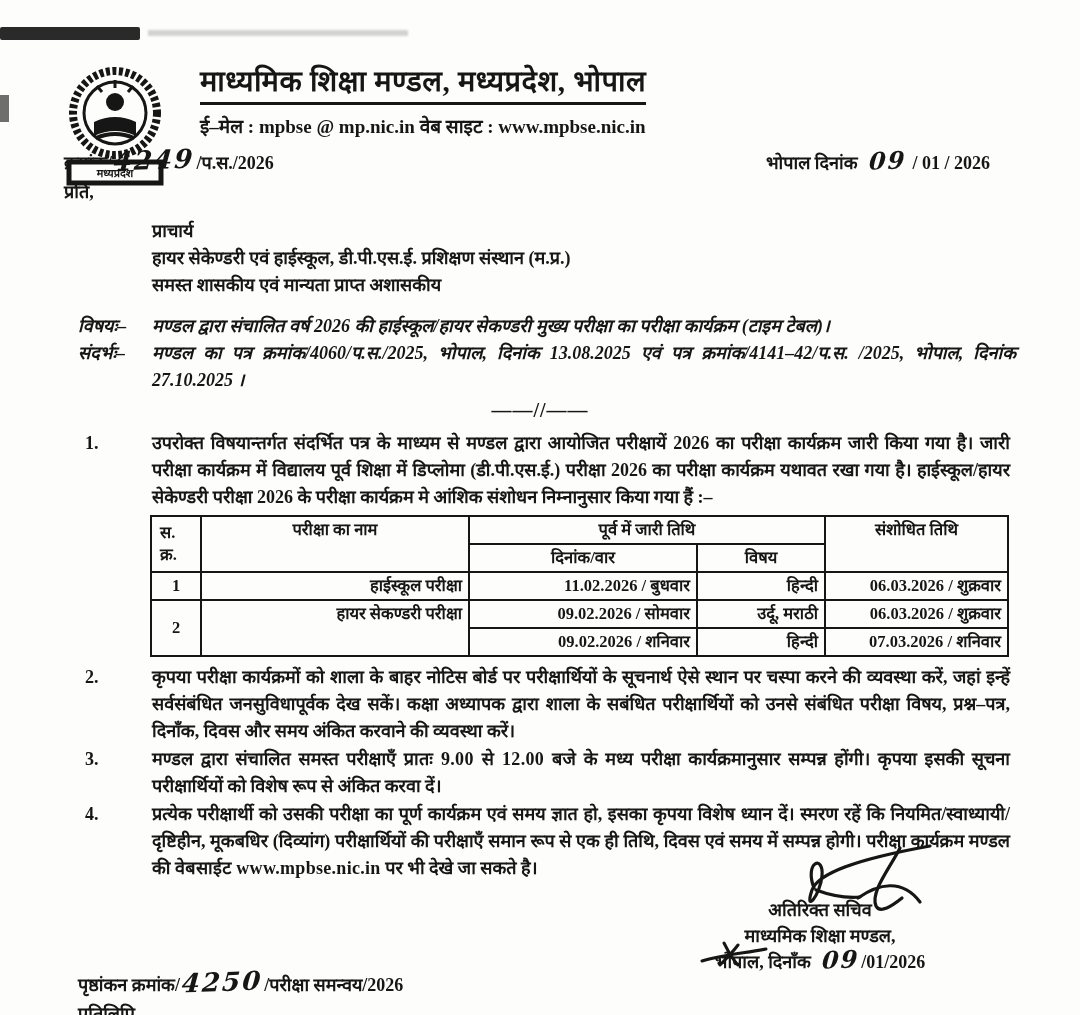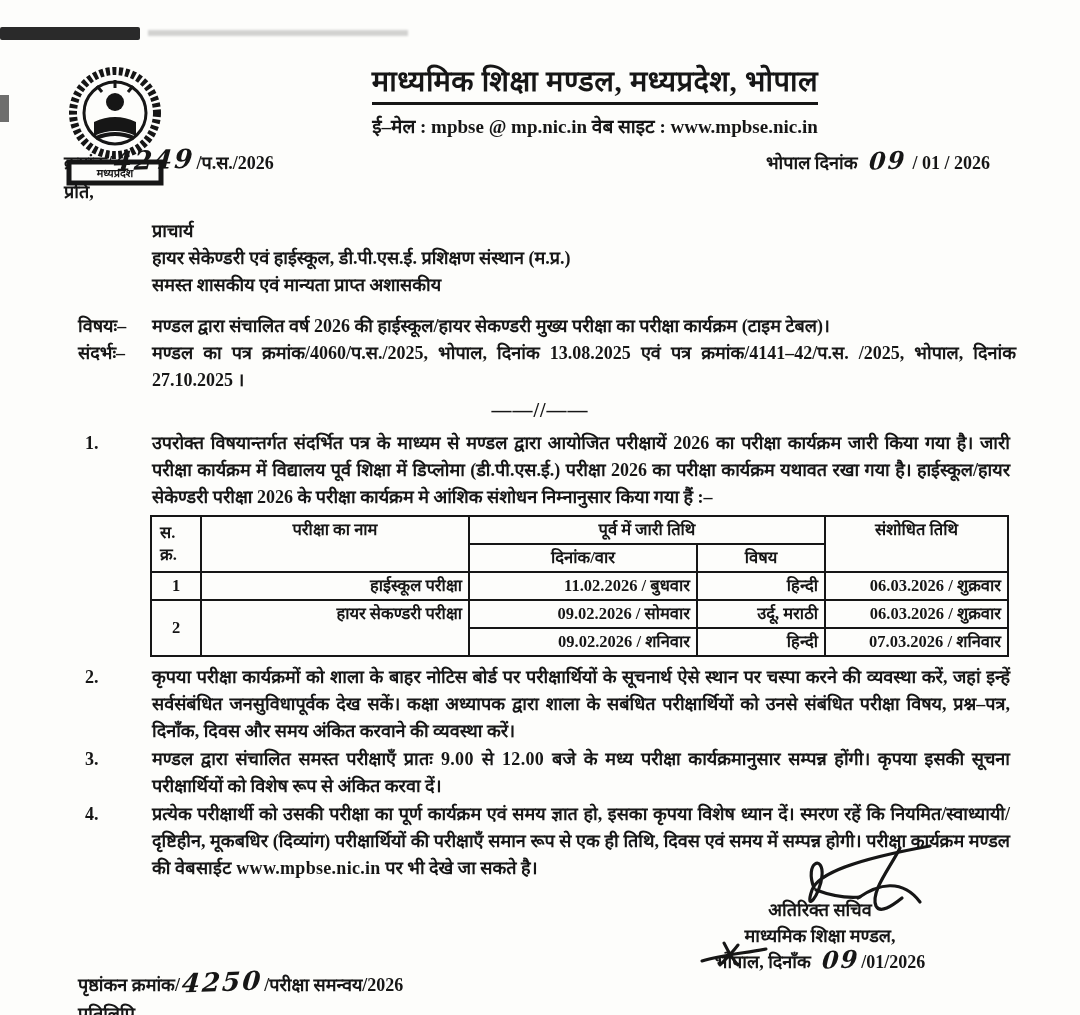--- a/index.html
+++ b/index.html
@@ -9,36 +9,36 @@
     background:#fdfdfb; color:#161616; overflow:hidden;
     font-weight:700; line-height:27px; font-size:18px;
   }
   
   .smudge-a{position:absolute;left:0;top:27px;width:140px;height:13px;background:#141414;opacity:.9;border-radius:2px;filter:blur(.4px);}
   .smudge-b{position:absolute;left:0;top:95px;width:9px;height:27px;background:#222;opacity:.65;filter:blur(.5px);}
   .smudge-c{position:absolute;left:148px;top:30px;width:260px;height:6px;background:#555;opacity:.25;filter:blur(1px);}
 
   
   .logo{position:absolute;left:66px;top:66px;width:98px;height:126px;}
-  .masthead{margin:64px 90px 0 200px;text-align:center;}
+  .masthead{margin:64px 90px 0 200px;text-align:left;}
   .org-title{
     display:inline-block;font-size:29px;line-height:34px;letter-spacing:.5px;
     border-bottom:3px solid #161616;padding-bottom:4px;
   }
   .contact-line{font-size:19px;margin-top:8px;}
 
   .ref-row{display:flex;justify-content:space-between;align-items:flex-end;margin:10px 90px 0 64px;}
   .hw{font-family:"DejaVu Serif", serif;font-size:26px;font-style:italic;display:inline-block;transform:skewX(-6deg) rotate(-2deg);letter-spacing:2px;line-height:20px;padding:0 2px;}
   .hw-small{font-size:24px;}
 
   .salutation{margin:2px 0 0 64px;}
   .addressee{margin:12px 70px 0 152px;}
   .addressee div{margin:0;}
 
-  .label-row{display:flex;margin:0 64px 0 78px;}
+  .label-row{display:flex;margin:0 64px 0 78px;font-style:italic;}
   .label-row .lbl{width:74px;flex:none;}
   .label-row .txt{flex:1;text-align:justify;}
   .subject-row{margin-top:14px;}
 
   .divider{text-align:center;letter-spacing:1px;margin:3px 0 6px 0;font-size:20px;}
 
   .para{display:flex;margin:0 70px 1px 85px;}
   .para .num{width:67px;flex:none;}
   .para .txt{flex:1;text-align:justify;}
   .seg-b{font-weight:700;letter-spacing:.3px;}

